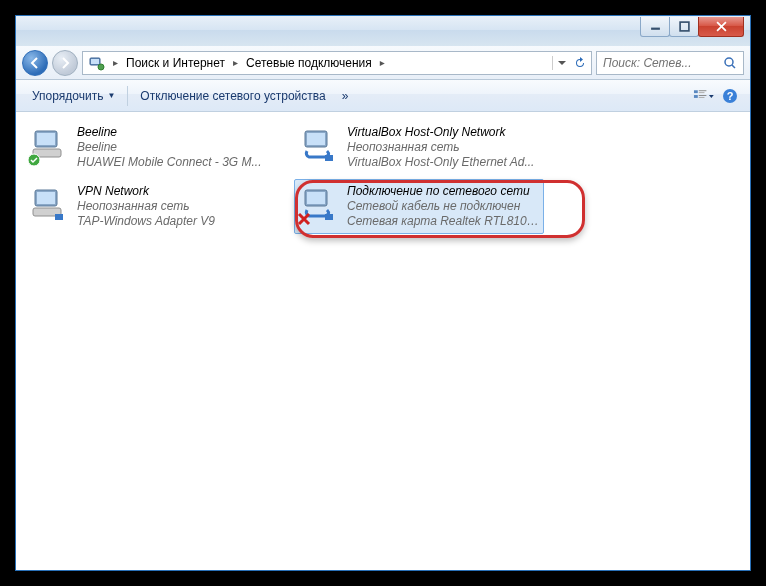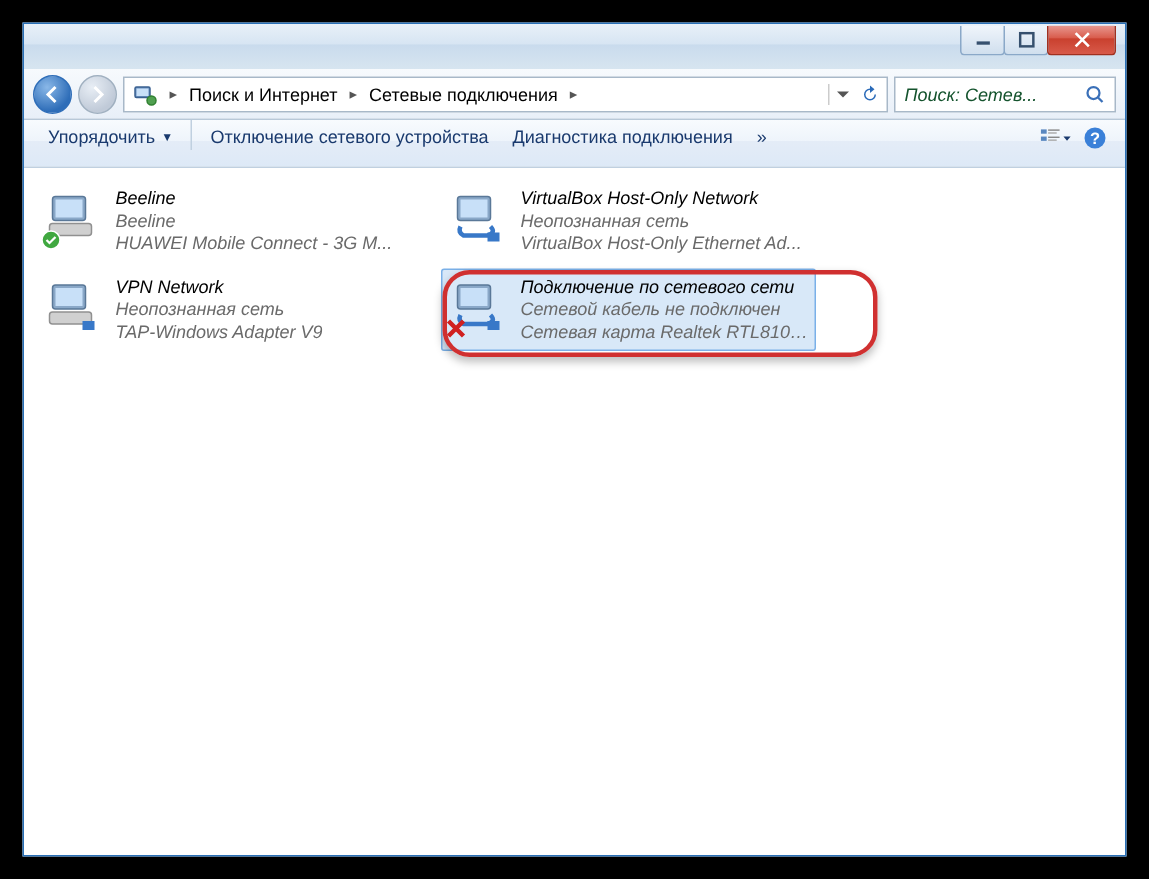--- a/index.html
+++ b/index.html
@@ -12,23 +12,23 @@
 .title-btn svg { width: 11px; height: 11px; }
 .nav { height: 34px; background: linear-gradient(to bottom, #f7fafd, #e8eff8); display: flex; align-items: center; padding: 0 6px; gap: 4px; border-bottom: 1px solid #b8c8d8; }
 .nav-btn { width: 26px; height: 26px; border-radius: 50%; background: radial-gradient(circle at 35% 30%, #8ab8e8, #2e6db8 70%); border: 1px solid #2e6db8; display: flex; align-items: center; justify-content: center; cursor: pointer; }
 .nav-btn.fwd { background: radial-gradient(circle at 35% 30%, #e8eef5, #c0cad8 70%); border-color: #a0b0c0; }
 .nav-btn svg { width: 14px; height: 14px; }
 .breadcrumb { flex: 1; height: 24px; background: #fff; border: 1px solid #a8b8c8; display: flex; align-items: center; font-size: 12px; padding-left: 2px; }
 .bc-icon { width: 16px; height: 16px; margin: 0 4px; }
 .bc-seg { padding: 0 4px; cursor: pointer; }
 .bc-arrow { padding: 0 4px; color: #555; cursor: pointer; font-size: 10px; }
 .bc-right { margin-left: auto; display: flex; align-items: center; border-left: 1px solid #ccc; padding: 0 4px; gap: 6px; }
-.search { width: 148px; height: 24px; background: #fff; border: 1px solid #a8b8c8; display: flex; align-items: center; font-size: 12px; color: #14532d; font-style: italic; padding: 0 6px; }
+.search { width: 148px; height: 24px; background: #fff; border: 1px solid #a8b8c8; display: flex; align-items: center; font-size: 12px; color: #737373; font-style: italic; padding: 0 6px; }
 .search span.txt { flex: 1; overflow: hidden; white-space: nowrap; text-overflow: ellipsis; }
-.toolbar { height: 32px; background: linear-gradient(to bottom, #f8fbfe 0%, #eef4fb 45%, #e4ecf7 46%, #dde9f7 100%); display: flex; align-items: flex-start; padding: 0 8px; font-size: 12px; border-bottom: 1px solid #c0d0e0; }
+.toolbar { height: 32px; background: linear-gradient(to bottom, #f8fbfe 0%, #eef4fb 45%, #e4ecf7 46%, #dde9f7 100%); display: flex; align-items: center; padding: 0 8px; font-size: 12px; border-bottom: 1px solid #c0d0e0; }
 .tb-item { padding: 4px 8px; cursor: pointer; color: #1a3a6e; display: flex; align-items: center; gap: 4px; }
 .tb-item .dd { font-size: 8px; color: #1a3a6e; }
 .tb-sep { width: 1px; height: 20px; background: #c0d0e0; margin: 0 4px; }
 .tb-right { margin-left: auto; display: flex; align-items: center; gap: 2px; }
 .tb-ico { width: 24px; height: 24px; cursor: pointer; display: flex; align-items: center; justify-content: center; border: 1px solid transparent; border-radius: 2px; }
 .content { position: relative; padding: 8px; display: flex; flex-wrap: wrap; gap: 4px 20px; align-content: flex-start; height: calc(100% - 96px); }
 .conn { width: 250px; display: flex; gap: 8px; padding: 4px; cursor: pointer; border: 1px solid transparent; border-radius: 2px; font-style: italic; }
 .conn.sel { background: #d8e8f8; border-color: #7ab0e8; }
 .conn-ico { width: 40px; height: 40px; position: relative; flex-shrink: 0; }
 .conn-txt { font-size: 12px; line-height: 15px; min-width: 0; }
@@ -105,23 +105,20 @@
   <div class="toolbar">
     <div class="tb-item">
       <span>Упорядочить</span>
       <span class="dd">▼</span>
     </div>
     <div class="tb-sep"></div>
     <div class="tb-item">
       <span>Отключение сетевого устройства</span>
     </div>
     <div class="tb-item">
-      <span>Диагностика подключения</span>
-    </div>
-    <div class="tb-item">
       <span>»</span>
     </div>
     <div class="tb-right">
       <div class="tb-ico">
         <svg width="16" height="16" viewBox="0 0 16 16">
           <rect x="1" y="2" width="4" height="3" fill="#5a88c0"></rect>
             <rect x="6" y="2" width="8" height="1" fill="#888"></rect>
             <rect x="6" y="4" width="6" height="1" fill="#aaa"></rect>
           <rect x="1" y="7" width="4" height="3" fill="#5a88c0"></rect>
             <rect x="6" y="7" width="8" height="1" fill="#888"></rect>

